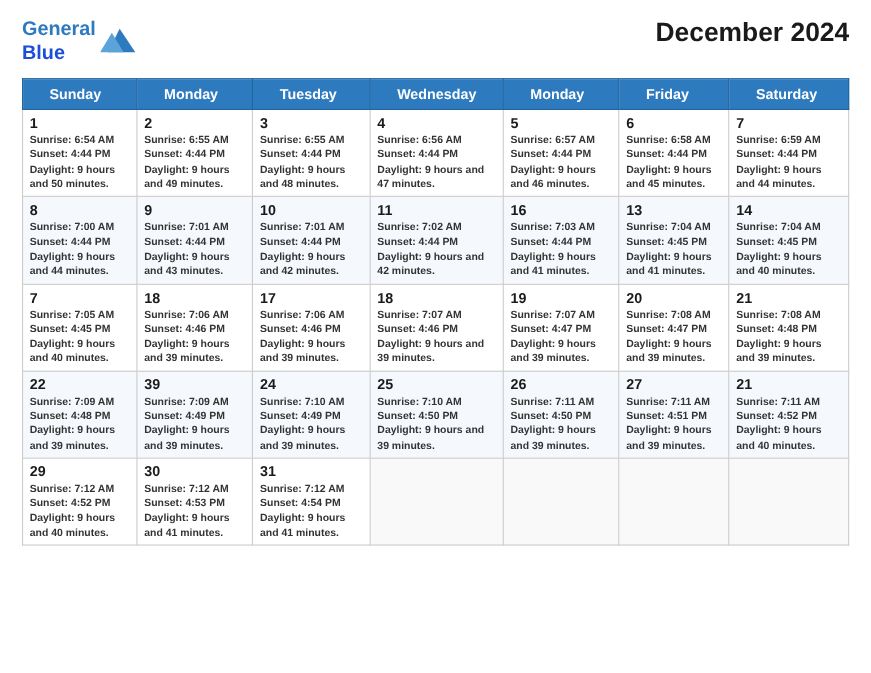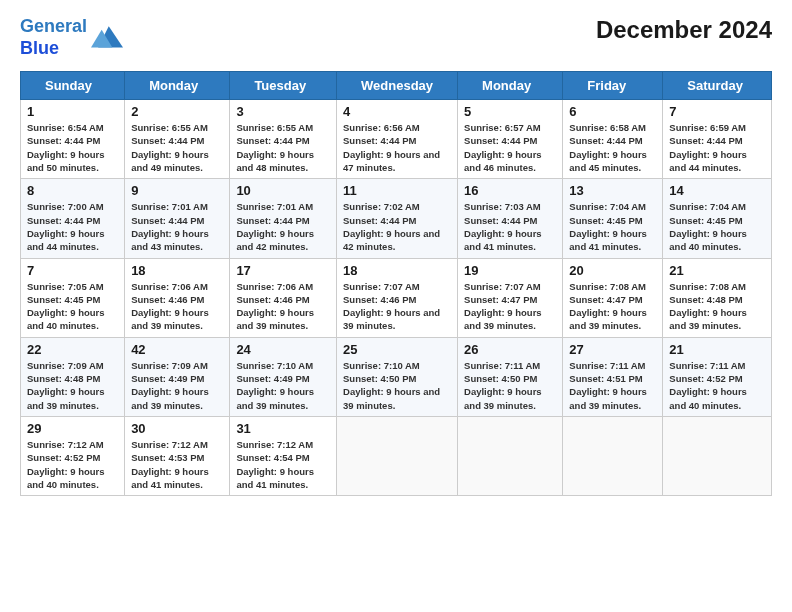--- a/index.html
+++ b/index.html
@@ -153,21 +153,21 @@
           <td><span class="day-num">7</span><span class="day-info">Sunrise: 7:05 AM<br>Sunset: 4:45 PM<br>Daylight: 9 hours and 40 minutes.</span></td>
           <td><span class="day-num">18</span><span class="day-info">Sunrise: 7:06 AM<br>Sunset: 4:46 PM<br>Daylight: 9 hours and 39 minutes.</span></td>
           <td><span class="day-num">17</span><span class="day-info">Sunrise: 7:06 AM<br>Sunset: 4:46 PM<br>Daylight: 9 hours and 39 minutes.</span></td>
           <td><span class="day-num">18</span><span class="day-info">Sunrise: 7:07 AM<br>Sunset: 4:46 PM<br>Daylight: 9 hours and 39 minutes.</span></td>
           <td><span class="day-num">19</span><span class="day-info">Sunrise: 7:07 AM<br>Sunset: 4:47 PM<br>Daylight: 9 hours and 39 minutes.</span></td>
           <td><span class="day-num">20</span><span class="day-info">Sunrise: 7:08 AM<br>Sunset: 4:47 PM<br>Daylight: 9 hours and 39 minutes.</span></td>
           <td><span class="day-num">21</span><span class="day-info">Sunrise: 7:08 AM<br>Sunset: 4:48 PM<br>Daylight: 9 hours and 39 minutes.</span></td>
         </tr>
         <tr>
           <td><span class="day-num">22</span><span class="day-info">Sunrise: 7:09 AM<br>Sunset: 4:48 PM<br>Daylight: 9 hours and 39 minutes.</span></td>
-          <td><span class="day-num">42</span><span class="day-info">Sunrise: 7:09 AM<br>Sunset: 4:49 PM<br>Daylight: 9 hours and 39 minutes.</span></td>
+          <td><span class="day-num">39</span><span class="day-info">Sunrise: 7:09 AM<br>Sunset: 4:49 PM<br>Daylight: 9 hours and 39 minutes.</span></td>
           <td><span class="day-num">24</span><span class="day-info">Sunrise: 7:10 AM<br>Sunset: 4:49 PM<br>Daylight: 9 hours and 39 minutes.</span></td>
           <td><span class="day-num">25</span><span class="day-info">Sunrise: 7:10 AM<br>Sunset: 4:50 PM<br>Daylight: 9 hours and 39 minutes.</span></td>
           <td><span class="day-num">26</span><span class="day-info">Sunrise: 7:11 AM<br>Sunset: 4:50 PM<br>Daylight: 9 hours and 39 minutes.</span></td>
           <td><span class="day-num">27</span><span class="day-info">Sunrise: 7:11 AM<br>Sunset: 4:51 PM<br>Daylight: 9 hours and 39 minutes.</span></td>
           <td><span class="day-num">21</span><span class="day-info">Sunrise: 7:11 AM<br>Sunset: 4:52 PM<br>Daylight: 9 hours and 40 minutes.</span></td>
         </tr>
         <tr>
           <td><span class="day-num">29</span><span class="day-info">Sunrise: 7:12 AM<br>Sunset: 4:52 PM<br>Daylight: 9 hours and 40 minutes.</span></td>
           <td><span class="day-num">30</span><span class="day-info">Sunrise: 7:12 AM<br>Sunset: 4:53 PM<br>Daylight: 9 hours and 41 minutes.</span></td>
           <td><span class="day-num">31</span><span class="day-info">Sunrise: 7:12 AM<br>Sunset: 4:54 PM<br>Daylight: 9 hours and 41 minutes.</span></td>

